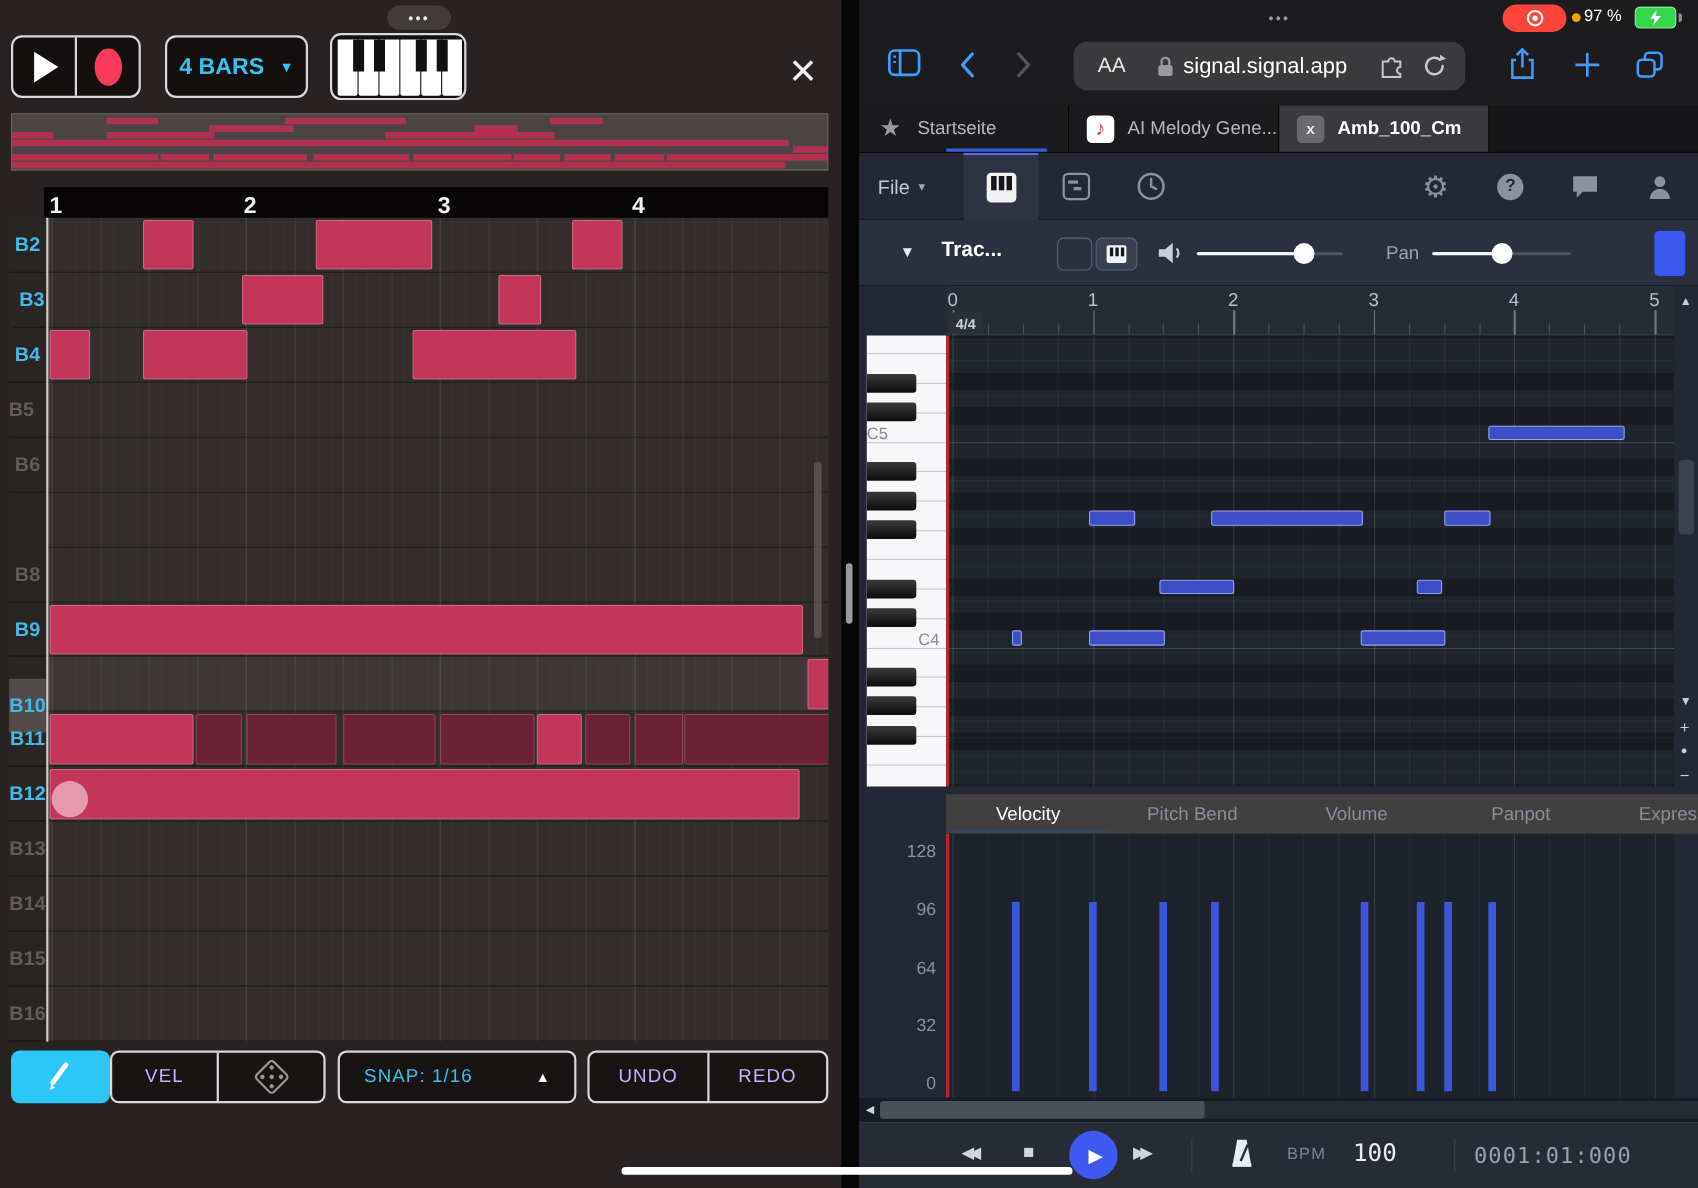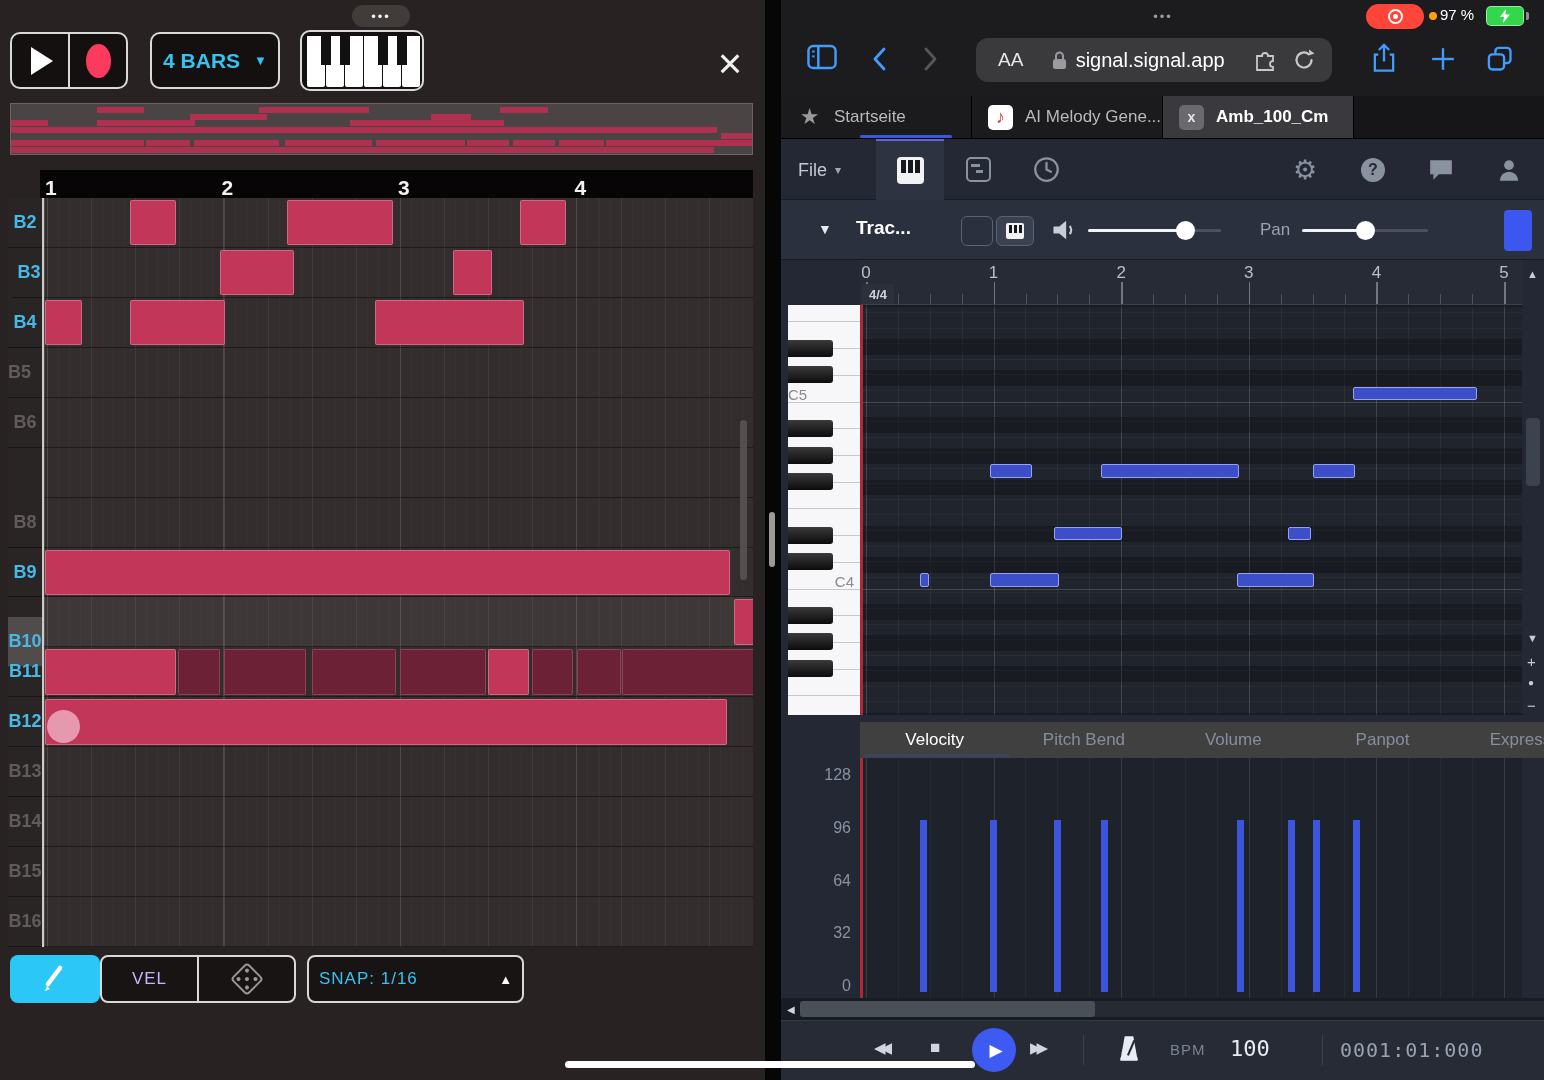--- a/index.html
+++ b/index.html
@@ -29,21 +29,21 @@
       repeating-linear-gradient(90deg,rgba(255,255,255,.075) 0 1px,transparent 1px 176.5px),
       repeating-linear-gradient(90deg,rgba(255,255,255,.045) 0 1px,transparent 1px 44.125px),
       repeating-linear-gradient(90deg,rgba(255,255,255,.022) 0 1px,transparent 1px 11.03px);
     background-position:3px 0;}
   .l-toolbar-label{color:#c4b5fd;font-size:17px;letter-spacing:1px;}
   .tbox{background:#181414;border:2px solid #d9d9d9;border-radius:8px;display:flex;align-items:center;}
   .pencil-btn{left:10px;top:955px;width:90px;height:48px;background:#2bc7f6;border-radius:8px;display:flex;align-items:center;justify-content:center;}
   .velgroup{left:100px;top:955px;width:196px;height:48px;}
   .velgroup .cell{flex:1;height:100%;display:flex;align-items:center;justify-content:center;}
   .velgroup .cell+.cell{border-left:2px solid #d9d9d9;}
-  .snapbox{left:307px;top:955px;width:217px;height:48px;justify-content:space-between;padding:0 10px;}
+  .snapbox{left:307px;top:955px;width:217px;height:48px;justify-content:space-between;padding:0 22px;}
   .snap-label{color:#35c4f2;font-size:17px;letter-spacing:1px;}
   .snap-caret{color:#fff;font-size:13px;}
   .undoredo{left:534px;top:955px;width:219px;height:48px;}
   .undoredo .cell{flex:1;height:100%;display:flex;align-items:center;justify-content:center;}
   .undoredo .cell+.cell{border-left:2px solid #d9d9d9;}
   .dice{width:24px;height:24px;border:2px solid #9b9694;border-radius:4px;transform:rotate(45deg);position:relative;}
   .dice i{position:absolute;width:4px;height:4px;background:#9b9694;border-radius:50%;}
   
   .divider{left:765px;top:0;width:16px;height:1080px;background:#060606;}
   .div-handle{left:769px;top:512px;width:6px;height:55px;background:#9a9a9a;border-radius:3px;}
@@ -276,20 +276,28 @@
           <i style="left:8px;top:8px;"></i>
         <i style="left:2px;bottom:2px;"></i>
           <i style="right:2px;bottom:2px;"></i>
       </div>
     </div>
   </div>
   <div class="abs tbox snapbox">
     <span class="snap-label">SNAP: 1/16</span>
     <span class="snap-caret">▲</span>
   </div>
+  <div class="abs tbox undoredo">
+    <div class="cell">
+      <span class="l-toolbar-label">UNDO</span>
+    </div>
+    <div class="cell">
+      <span class="l-toolbar-label">REDO</span>
+    </div>
+  </div>
 
   <div class="abs divider"></div>
   <div class="abs div-handle"></div>
 
   <div class="abs r-bg"></div>
   <div class="abs r-handle">•••</div>
 
   <div class="abs rec-pill">
     <div class="rec-ring">
         <i></i>

